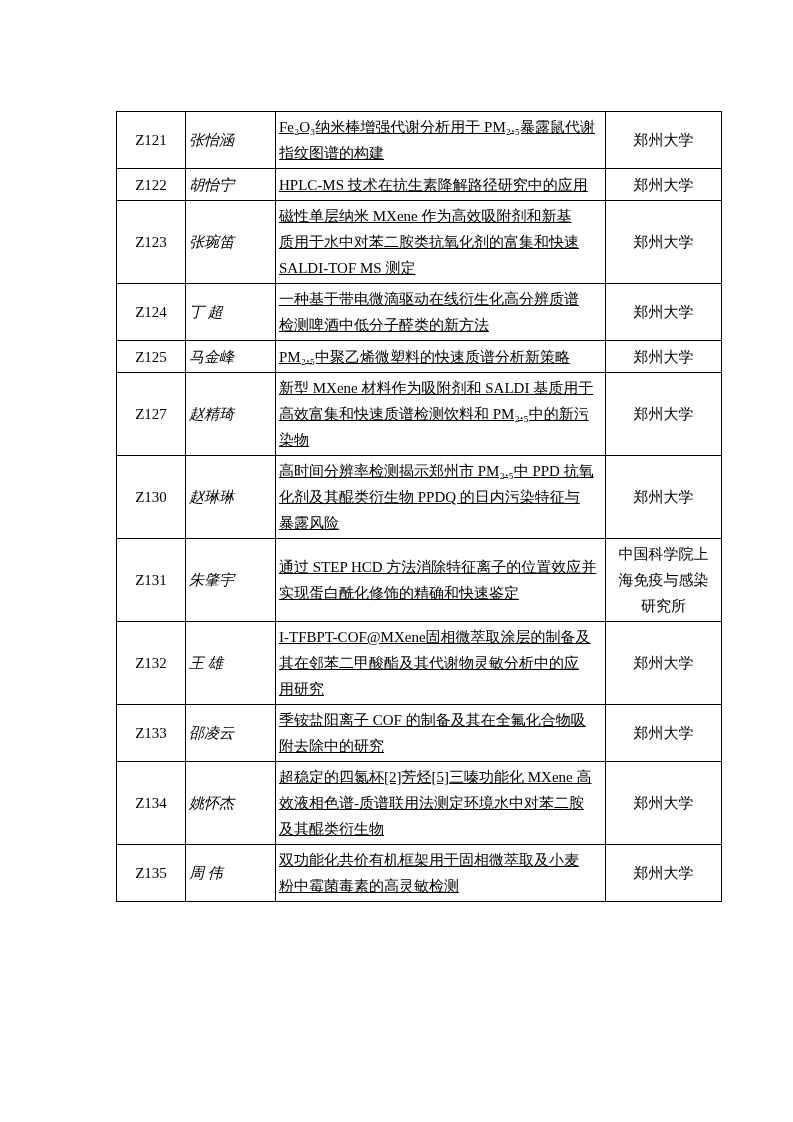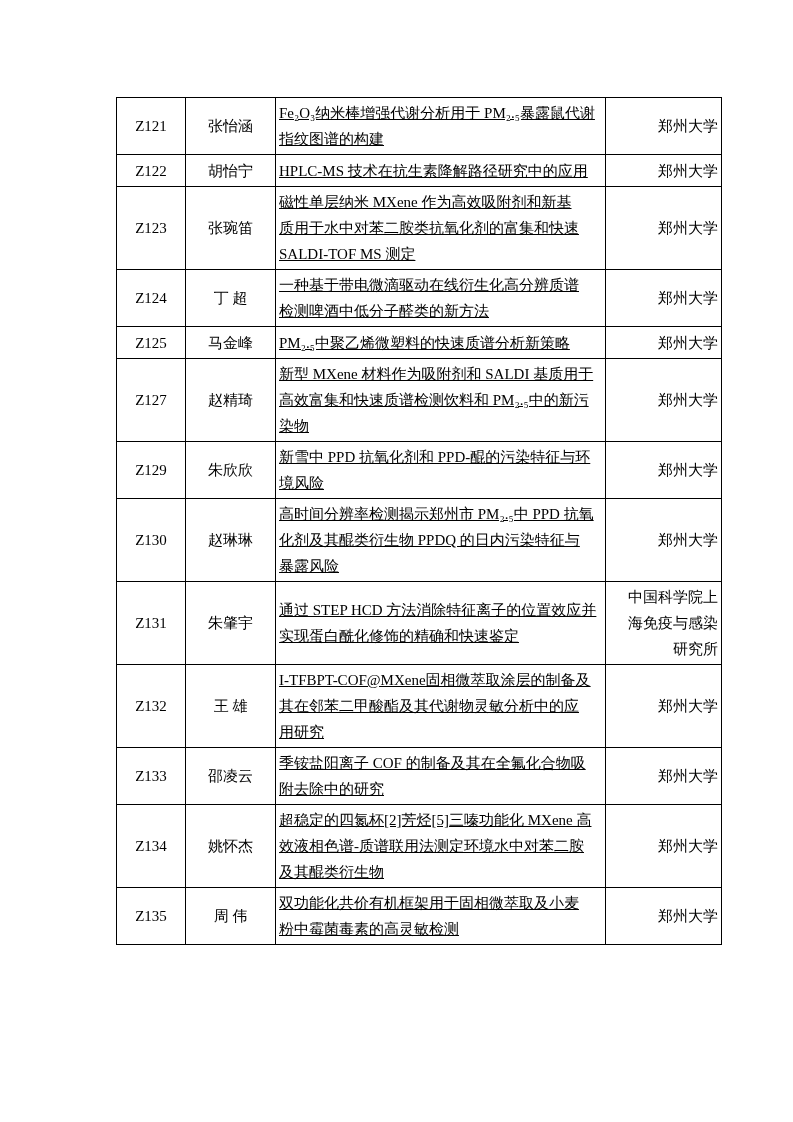--- a/index.html
+++ b/index.html
@@ -12,48 +12,48 @@
     width: 793px;
     height: 1122px;
     background: #ffffff;
     font-family: "Liberation Serif", "DejaVu Serif", serif;
     color: #000000;
     overflow: hidden;
   }
   table.roster {
     position: absolute;
     left: 116px;
-    top: 97px;
+    top: 111px;
     width: 605px;
     border-collapse: collapse;
     table-layout: fixed;
   }
   table.roster td {
     border: 1px solid #000000;
     font-size: 15px;
     line-height: 26px;
     vertical-align: middle;
     padding: 2px 3px;
     overflow: hidden;
   }
   col.w-id   { width: 69px; }
   col.w-name { width: 90px; }
   col.w-title{ width: 330px; }
   col.w-aff  { width: 116px; }
   td.c-id   { text-align: center; }
-  td.c-name { text-align: center; }
+  td.c-name { text-align: left; font-style: italic; }
   td.c-title {
     text-align: left;
     padding-left: 9px;
     padding-right: 6px;
     white-space: pre-wrap;
     text-decoration: underline;
   }
   td.c-aff {
-    text-align: right;
+    text-align: center;
     white-space: pre-wrap;
   }
   tr.h1 { height: 32px; }
   tr.h2 { height: 56px; }
   tr.h3 { height: 80px; }
 </style>
 </head>
 <body>
 
 <div class="page">
@@ -100,27 +100,20 @@
         <td class="c-aff">郑州大学</td>
       </tr>
       <tr class="h3">
         <td class="c-id">Z127</td>
         <td class="c-name">赵精琦</td>
         <td class="c-title">新型 MXene 材料作为吸附剂和 SALDI 基质用于
 高效富集和快速质谱检测饮料和 PM₂.₅中的新污
 染物</td>
         <td class="c-aff">郑州大学</td>
       </tr>
-      <tr class="h2">
-        <td class="c-id">Z129</td>
-        <td class="c-name">朱欣欣</td>
-        <td class="c-title">新雪中 PPD 抗氧化剂和 PPD-醌的污染特征与环
-境风险</td>
-        <td class="c-aff">郑州大学</td>
-      </tr>
       <tr class="h3">
         <td class="c-id">Z130</td>
         <td class="c-name">赵琳琳</td>
         <td class="c-title">高时间分辨率检测揭示郑州市 PM₂.₅中 PPD 抗氧
 化剂及其醌类衍生物 PPDQ 的日内污染特征与
 暴露风险</td>
         <td class="c-aff">郑州大学</td>
       </tr>
       <tr class="h3">
         <td class="c-id">Z131</td>

